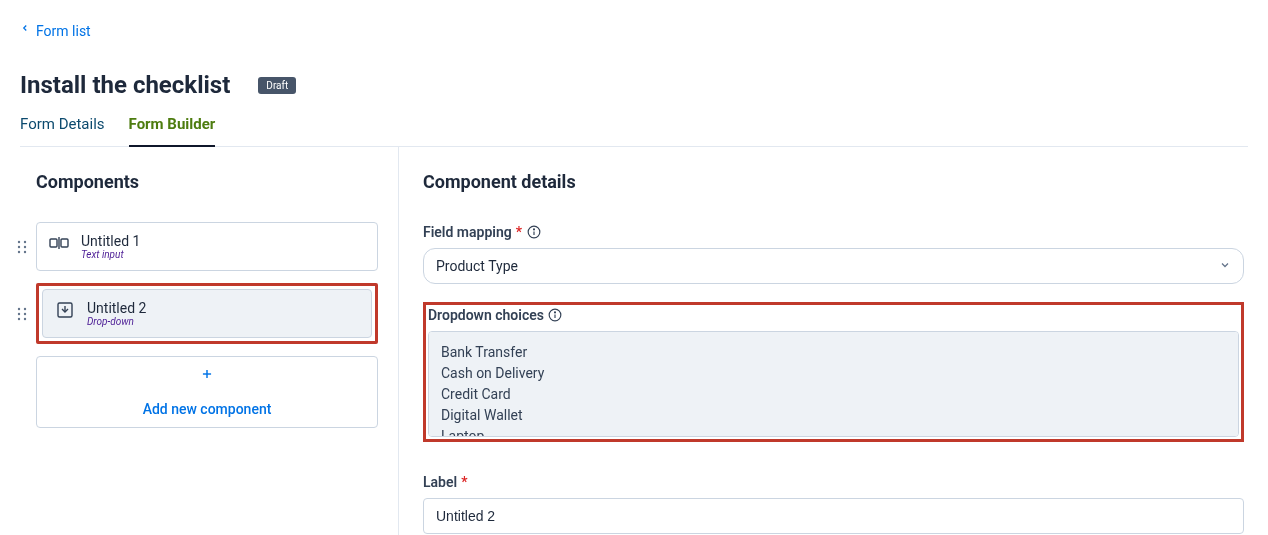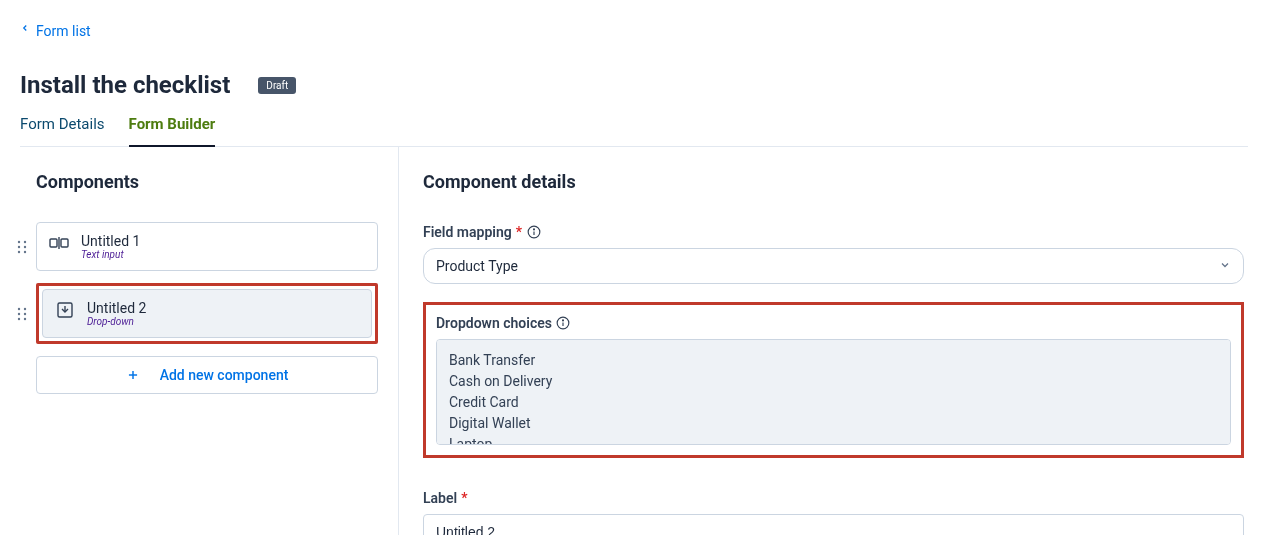--- a/index.html
+++ b/index.html
@@ -161,20 +161,21 @@
       border-radius: 4px;
       padding: 10px;
       display: flex;
       align-items: center;
       justify-content: center;
       gap: 20px;
       color: #0073e6;
       cursor: pointer;
       font-size: 14px;
       font-weight: 500;
+      flex-direction: column;
     }
     .field-group {
       margin-bottom: 18px;
     }
     .field-label {
       font-size: 14px;
       font-weight: 600;
       color: #334155;
       margin-bottom: 8px;
       display: flex;
@@ -203,21 +204,21 @@
       display: flex;
       justify-content: space-between;
       align-items: center;
       cursor: pointer;
     }
     .chev-down {
       color: #64748b;
     }
     .highlighted-section {
       border: 3px solid #c0392b;
-      padding: 10px;
+      padding: 2px;
       margin-bottom: 14px;
     }
     .highlighted-section .field-label {
       margin-top: 0;
     }
     .choices-box {
       width: 100%;
       border: 1px solid #cbd5e1;
       border-radius: 4px;
       background: #eef2f6;

